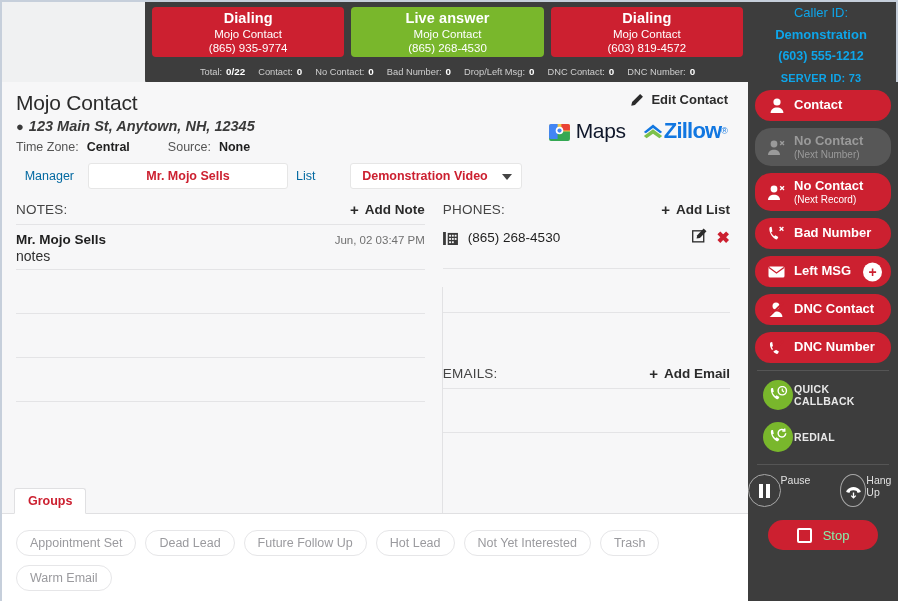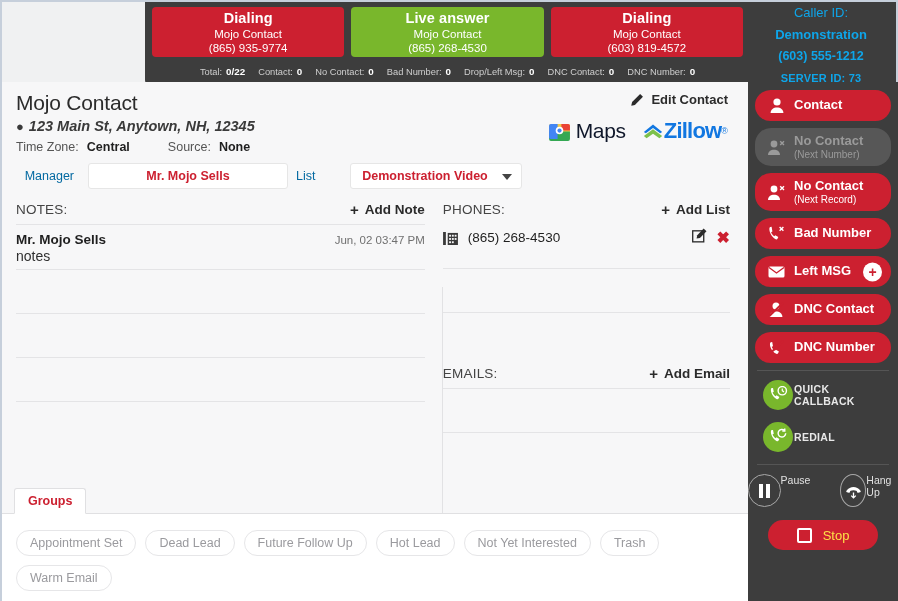--- a/index.html
+++ b/index.html
@@ -185,21 +185,21 @@
   .ctrl-circle {
     width:33px; height:33px; border-radius:50%; border:1px solid #a8a8a8;
     display:flex; align-items:center; justify-content:center;
   }
   .ctrl-lbl { font-size:10.5px; color:#e0e0e0; }
   .stop-btn {
     margin:13px auto 0 auto; width:110px; height:30px; border-radius:16px; background:#cc2030;
     display:flex; align-items:center; justify-content:center; gap:11px; cursor:pointer;
   }
   .stop-sq { width:15px; height:15px; border:2px solid #fff; border-radius:2px; }
-  .stop-lbl { font-size:13px; color:#fde047; }
+  .stop-lbl { font-size:13px; color:#86efac; }
 </style>
 </head>
 <body>
 
 <div id="app">
 
   <div class="topbar">
     <div class="status-strip">
       <div class="status-cards">
 

